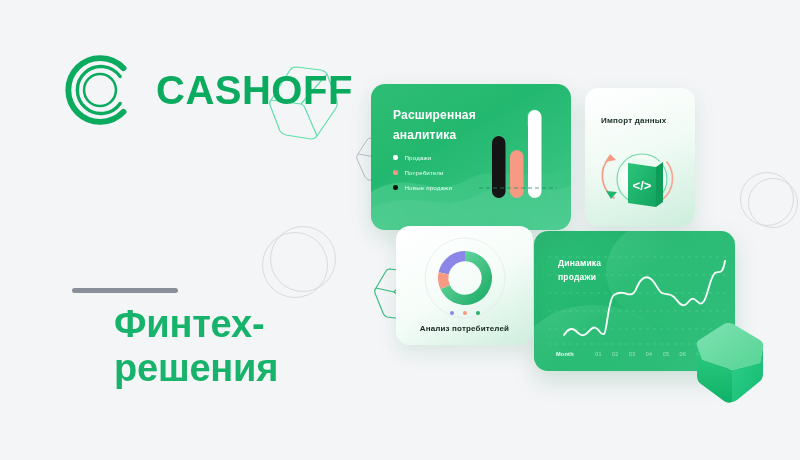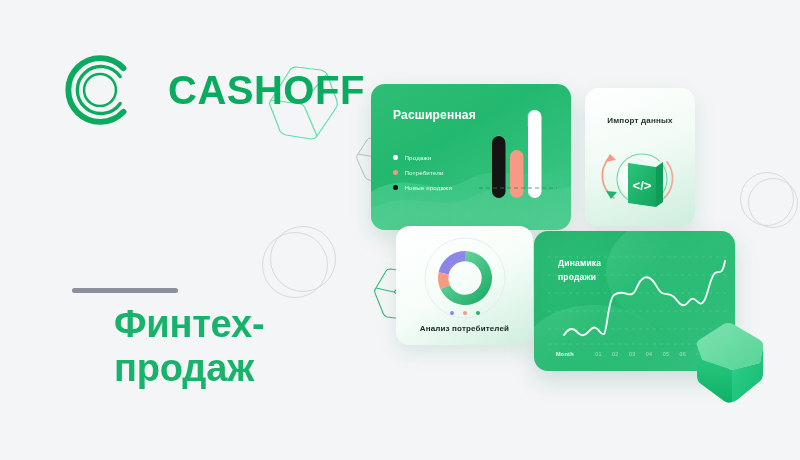--- a/index.html
+++ b/index.html
@@ -10,21 +10,21 @@
     font-family:"Liberation Sans","DejaVu Sans",sans-serif;
     position:relative;
   }
   .stage{position:absolute;inset:0;}
 
   
   .deco{position:absolute;pointer-events:none;}
   .circ{position:absolute;border-radius:50%;border:1px solid #d8dade;}
 
   
-  .brand{position:absolute;left:58px;top:48px;display:flex;align-items:center;gap:26px;}
+  .brand{position:absolute;left:58px;top:48px;display:flex;align-items:center;gap:14px;}
   .brand-mark{width:84px;height:84px;flex:0 0 auto;}
   .brand-name{
     font-weight:bold;font-size:40px;letter-spacing:.5px;
     color:#0aab5f;line-height:1;white-space:nowrap;
     font-family:"Liberation Sans","DejaVu Sans",sans-serif;
   }
 
   
   .rule{position:absolute;left:72px;top:288px;width:106px;height:5px;background:#8a9099;border-radius:3px;}
   .headline{
@@ -54,22 +54,22 @@
   .legend-lab{color:#eafff3;font-size:6.2px;letter-spacing:.15px;white-space:nowrap;}
   .bars{position:absolute;left:108px;top:18px;width:78px;height:110px;}
 
   
   #card-import{
     left:585px;top:88px;width:110px;height:138px;
     background:linear-gradient(160deg,#ffffff 0%,#f2fbf6 45%,#cdeedd 100%);
     box-shadow:0 8px 22px rgba(25,120,75,.13);
   }
   .imp-title{
-    position:absolute;left:0;right:0;top:28px;text-align:center;
-    color:#1a2e27;font-size:8px;font-weight:bold;letter-spacing:.2px;
+    position:absolute;left:0;right:0;top:28px;
+    color:#1a2e27;font-size:8px;font-weight:bold;letter-spacing:.2px;padding-left:16px;
   }
   .imp-art{position:absolute;left:50%;top:52px;transform:translateX(-50%);}
 
   
   #card-consumers{
     left:396px;top:226px;width:137px;height:119px;
     background:linear-gradient(150deg,#ffffff 0%,#f6fdf9 50%,#cdeedd 100%);
     box-shadow:0 8px 20px rgba(25,120,75,.12);
   }
   .cons-art{position:absolute;left:50%;top:8px;transform:translateX(-50%);}
@@ -144,21 +144,21 @@
         <path d="M74 34 A28 28 0 1 0 74 66" stroke-width="4"></path>
         <circle cx="50" cy="50" r="19" stroke-width="3"></circle>
       </g>
     </svg>
     <div class="brand-name">CASHOFF</div>
   </div>
 
   <div class="rule"></div>
   <div class="headline">
     <div>Финтех-</div>
-    <div>продаж</div>
+    <div>решения</div>
   </div>
 
   <div class="card" id="card-dynamics">
     <svg class="dyn-chart" viewBox="0 0 201 140" preserveAspectRatio="none">
       <defs>
         <linearGradient id="dynGlow" x1="0" y1="0" x2="1" y2="1">
           <stop offset="0%" stop-color="#6fe0a8" stop-opacity=".35"></stop>
           <stop offset="100%" stop-color="#21b46d" stop-opacity="0"></stop>
         </linearGradient>
       </defs>
@@ -235,20 +235,21 @@
           <stop offset="0%" stop-color="#8ceec0" stop-opacity=".55"></stop>
           <stop offset="100%" stop-color="#8ceec0" stop-opacity=".05"></stop>
         </linearGradient>
       </defs>
       <path d="M0 108 C40 84 62 116 96 96 C128 78 150 100 200 84 L200 146 L0 146 Z" fill="url(#wv)"></path>
       <path d="M0 124 C44 104 70 130 104 112 C138 94 162 114 200 102 L200 146 L0 146 Z" fill="#ffffff" opacity=".12"></path>
     </svg>
 
     <div class="an-title">
       <div>Расширенная</div>
+      <div>аналитика</div>
     </div>
 
     <div class="legend">
       <div class="legend-row">
         <span class="legend-dot" style="background:#ffffff;"></span>
         <span class="legend-lab">Продажи</span>
       </div>
       <div class="legend-row">
         <span class="legend-dot" style="background:#f79a84;"></span>
         <span class="legend-lab">Потребители</span>

